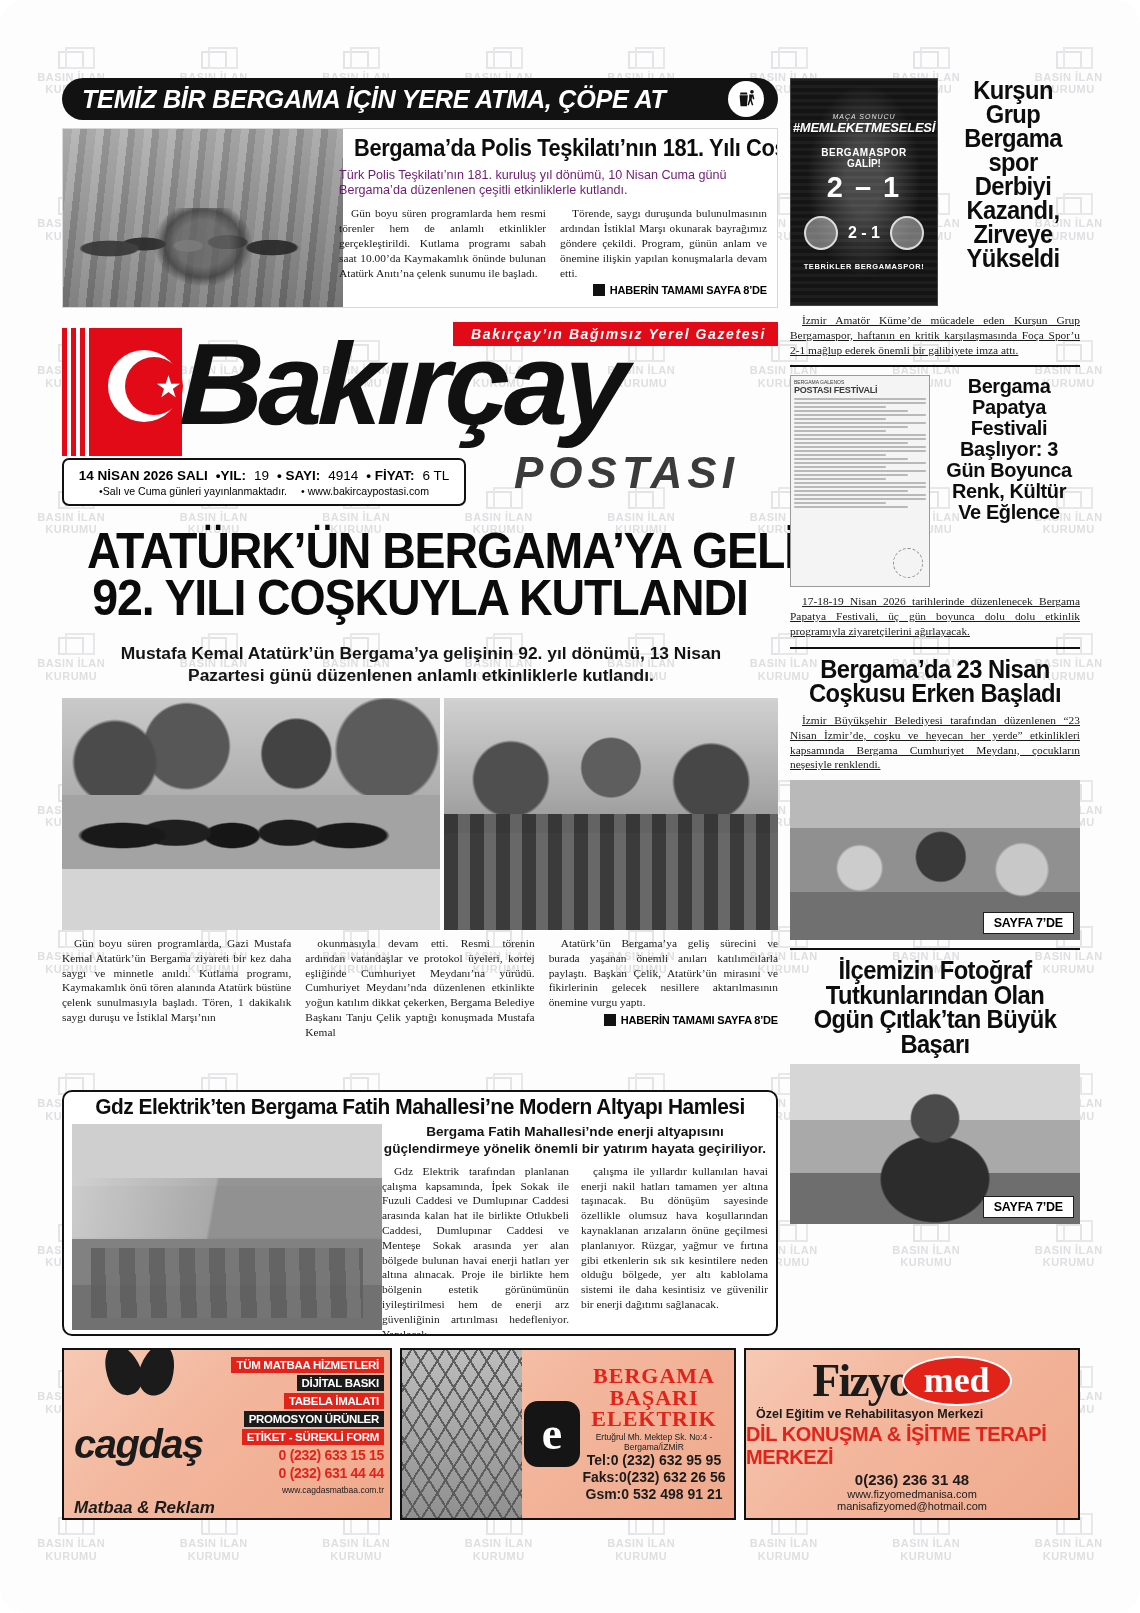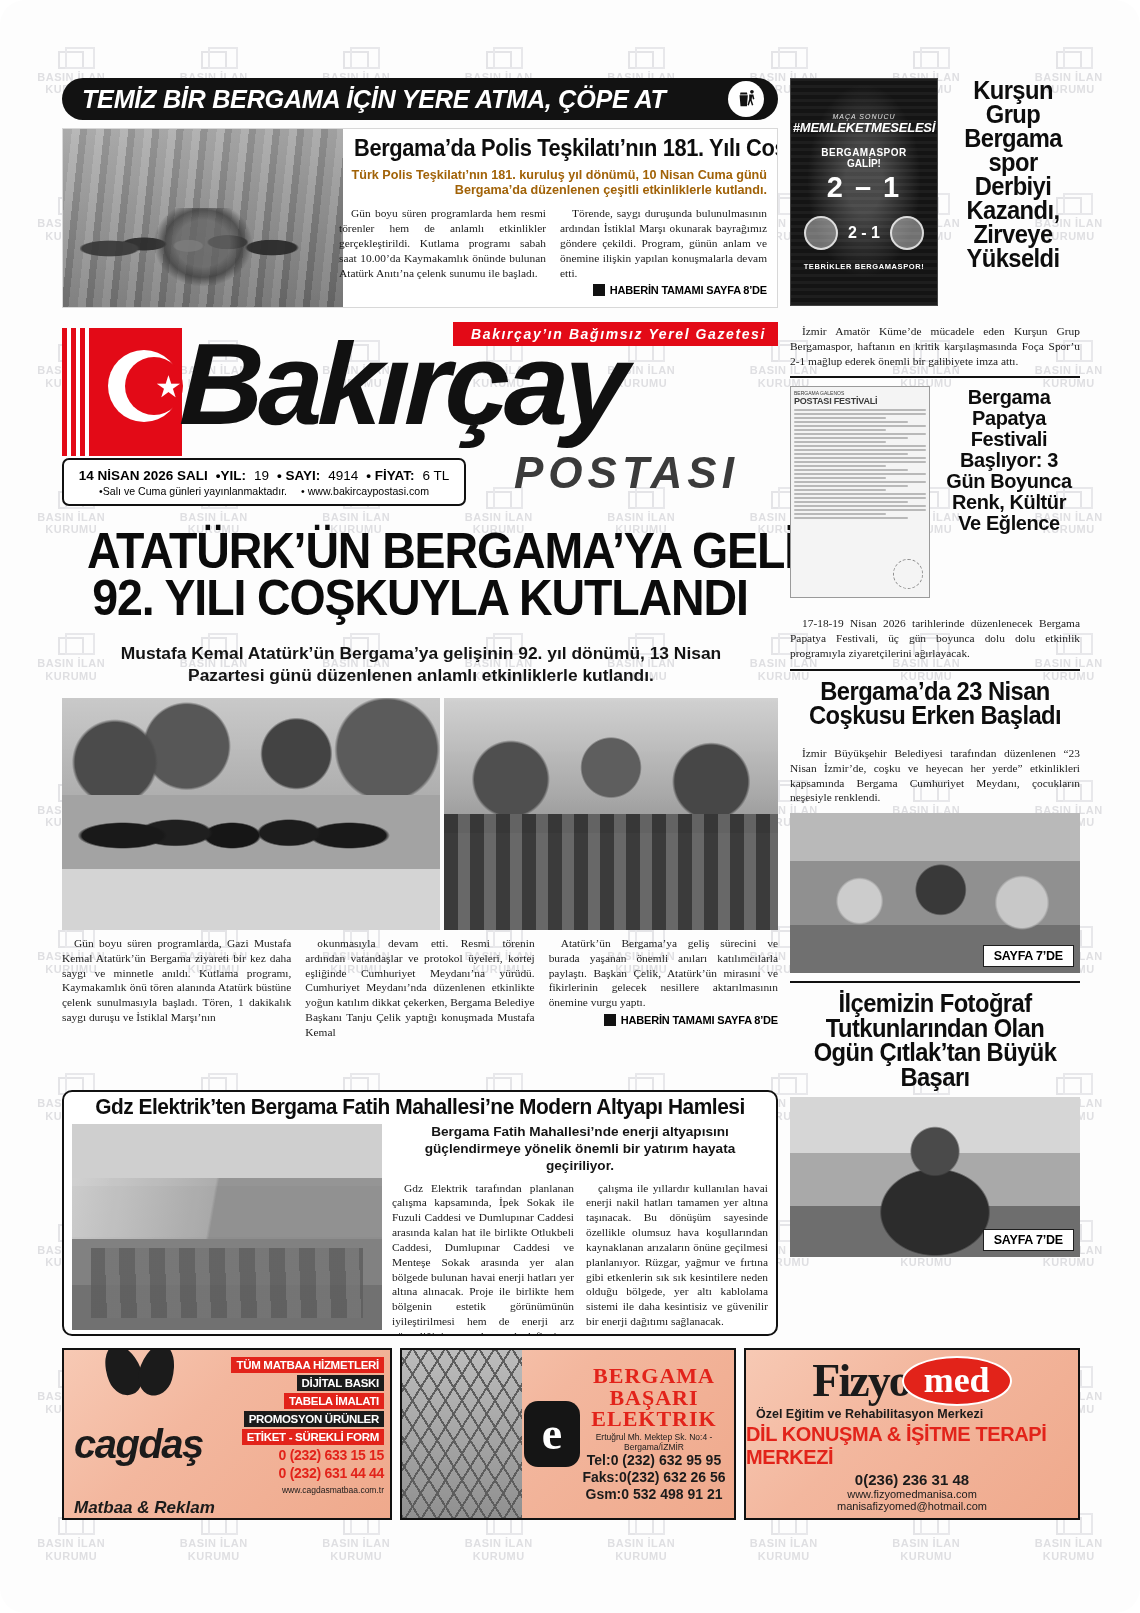--- a/index.html
+++ b/index.html
@@ -91,22 +91,22 @@
     background: radial-gradient(ellipse at 50% 45%, #c94a52 0 38%, #7e2f35 55%, transparent 70%);
     opacity:.75; filter: grayscale(.55);
   }
   .police-right { position: absolute; left: 268px; top: 0; right: 0; height: 100%; padding: 8px 10px 6px 8px; }
   .police-title {
     font-size: 23.5px; font-weight: bold; text-align: center; line-height: 1;
     letter-spacing: -0.4px; color: #0d0d0d; white-space: nowrap;
     transform: scaleX(0.93); transform-origin: center;
   }
   .police-sub {
-    margin-top: 7px; font-size: 12.6px; font-weight: bold; text-align: right;
-    line-height: 1.22; color: #a16207;
+    margin-top: 7px; font-size: 12.6px; font-weight: normal; text-align: left;
+    line-height: 1.22; color: #701a75;
   }
   .police-cols { display: flex; gap: 14px; margin-top: 8px; }
   .police-cols > div { flex: 1; }
   .jump-tag {
     display: flex; align-items: center; justify-content: flex-end; gap: 5px;
     margin-top: 4px; font-size: 11px; font-weight: bold; letter-spacing: -0.2px;
   }
   .jump-tag .sq { width: 12px; height: 12px; background: #111; display: inline-block; }
 
   
@@ -212,21 +212,21 @@
   .gdz-box {
     position: absolute; left: 62px; top: 1090px; width: 716px; height: 246px;
     border: 2px solid #111; border-radius: 10px; background: #fff; overflow: hidden;
     padding: 4px 8px 6px 8px;
   }
   .gdz-title {
     font-size: 22px; font-weight: bold; text-align: center; line-height: 1;
     letter-spacing: -0.5px; white-space: nowrap; color: #0d0d0d;
     transform: scaleX(0.95); transform-origin: center;
   }
-  .gdz-inner { display: flex; gap: 10px; margin-top: 6px; justify-content: center; }
+  .gdz-inner { display: flex; margin-top: 6px; justify-content: center; }
   .gdz-photo {
     width: 310px; height: 206px; flex: 0 0 310px; filter: grayscale(1) contrast(1.05);
     background:
       linear-gradient(#c9ccd0 0 30%, #9fa2a6 30% 55%, #7e8185 55% 78%, #6f7276 78% 100%);
     position: relative;
   }
   .gdz-photo::before{
     content:""; position:absolute; left:0; top:26%; width:100%; height:30%;
     background: linear-gradient(100deg,#f2c98a 0%, #c9a46d 45%, #8c8f93 46%, #8c8f93 100%);
     filter: grayscale(1); opacity:.9;
@@ -265,21 +265,21 @@
     content:""; position:absolute; inset:0;
     background: radial-gradient(ellipse at 50% 45%, rgba(255,255,255,.22) 0 18%, transparent 55%),
       repeating-linear-gradient(0deg, rgba(255,255,255,.045) 0 3px, transparent 3px 7px);
     pointer-events:none;
   }
   .sport-hl {
     flex: 1; font-size: 25px; font-weight: bold; line-height: .96;
     text-align: center; letter-spacing: -0.6px; color: #0d0d0d;
     transform: scaleX(0.95); transform-origin: center top;
   }
-  .rail-lead { margin-top: 18px; }
+  .rail-lead { margin-top: 7px; text-decoration: underline; }
 
   .fest-top { display: flex; gap: 8px; }
   .fest-poster {
     width: 140px; flex: 0 0 140px; height: 212px; background: #f4f4f2;
     border: 1px solid #9a9a9a; position: relative; overflow: hidden; filter: grayscale(1);
     font-size: 4px; color: #3a3a3a; padding: 3px;
   }
   .fest-poster .fp-h { font-size: 9px; font-weight: bold; letter-spacing: -.2px; }
   .fest-poster .fp-s { font-size: 5px; }
   .fest-poster .fp-lines { margin-top: 3px; }

